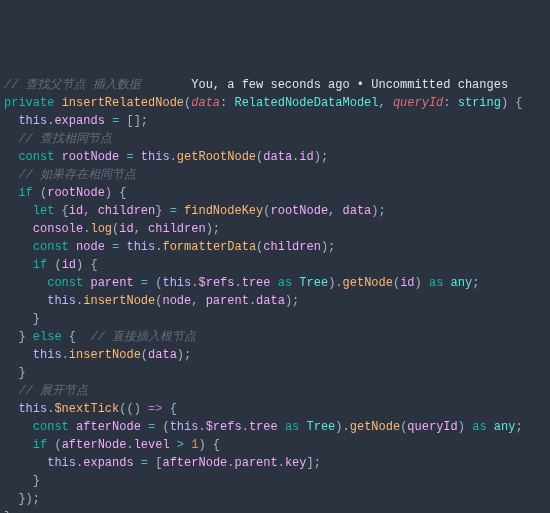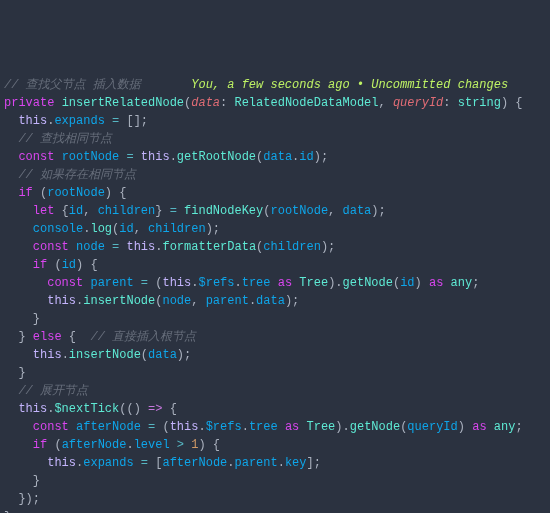--- a/index.html
+++ b/index.html
@@ -10,26 +10,26 @@
     line-height: 1.5;
     color: #abb2bf;
     padding: 4px 0 4px 4px;
     white-space: pre;
     overflow: hidden;
     width: 550px;
     height: 513px;
   }
   .line { display: block; }
   .c-comment { color: #676e7b; font-style: italic; }
-  .c-lens    { color: #bef264; font-style: italic; }
-  .c-kw      { color: #d946ef; text-align: center; }          
-  .c-fn      { color: #5eead4; }          
+  .c-lens    { color: #e5e5e5; }
+  .c-kw      { color: #14b8a6; text-align: center; }          
+  .c-fn      { color: #fdba74; }          
   .c-type    { color: #5eead4; }          
   .c-param   { color: #e06c75; font-style: italic; } 
-  .c-ident   { color: #0ea5e9; }          
+  .c-ident   { color: #f0abfc; }          
   .c-this    { color: #c4b5fd; }
   .c-op      { color: #56b6c2; }          
   .c-num     { color: #d19a66; }          
   .c-arrow   { color: #c678dd; }
 </style>
 </head>
 <body>
 
 
 

